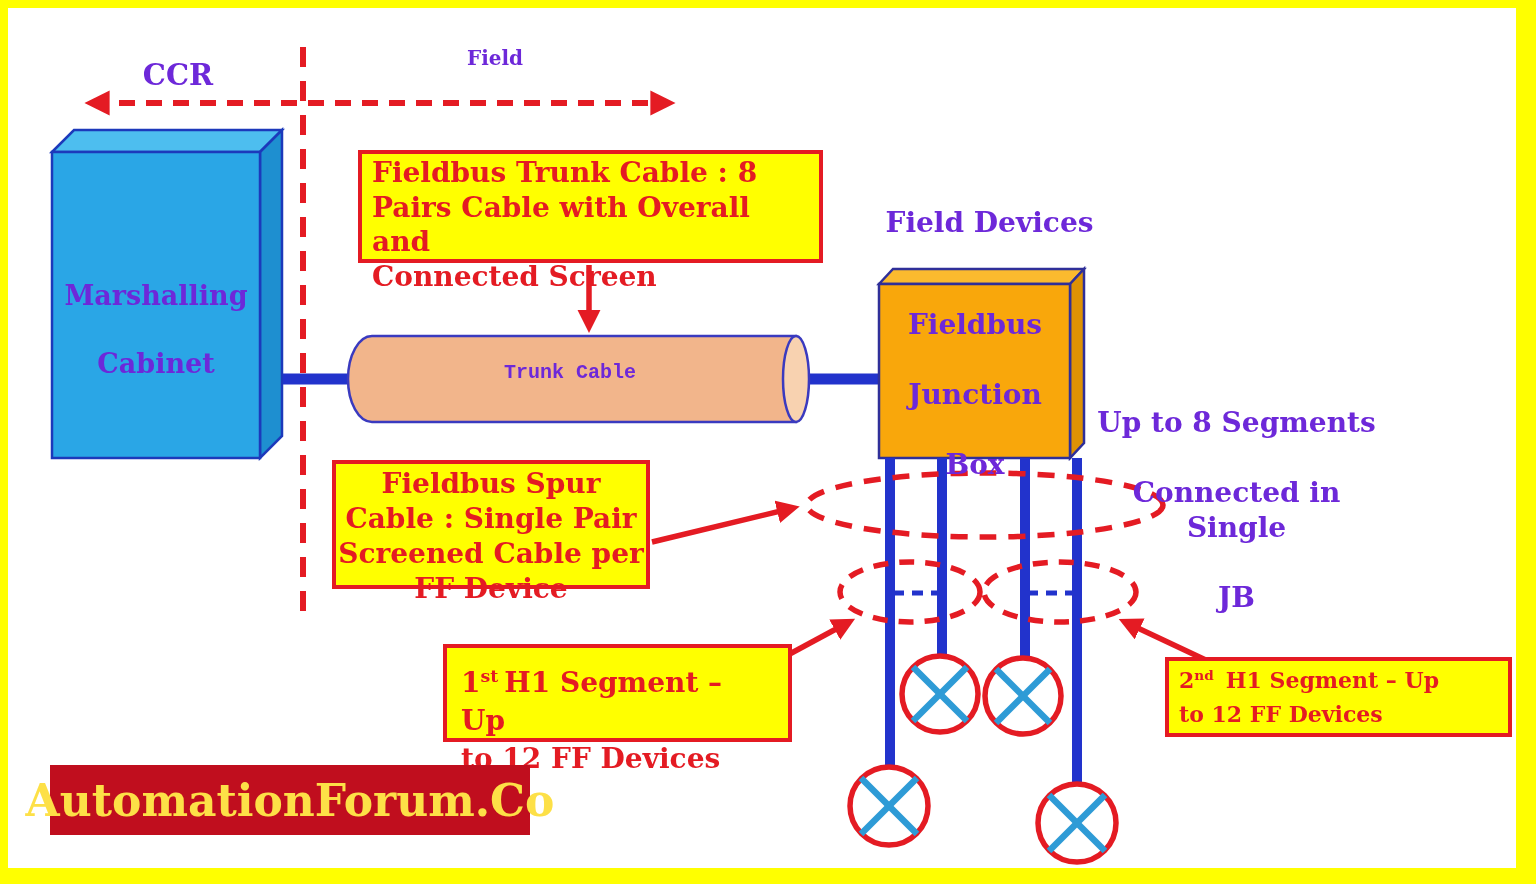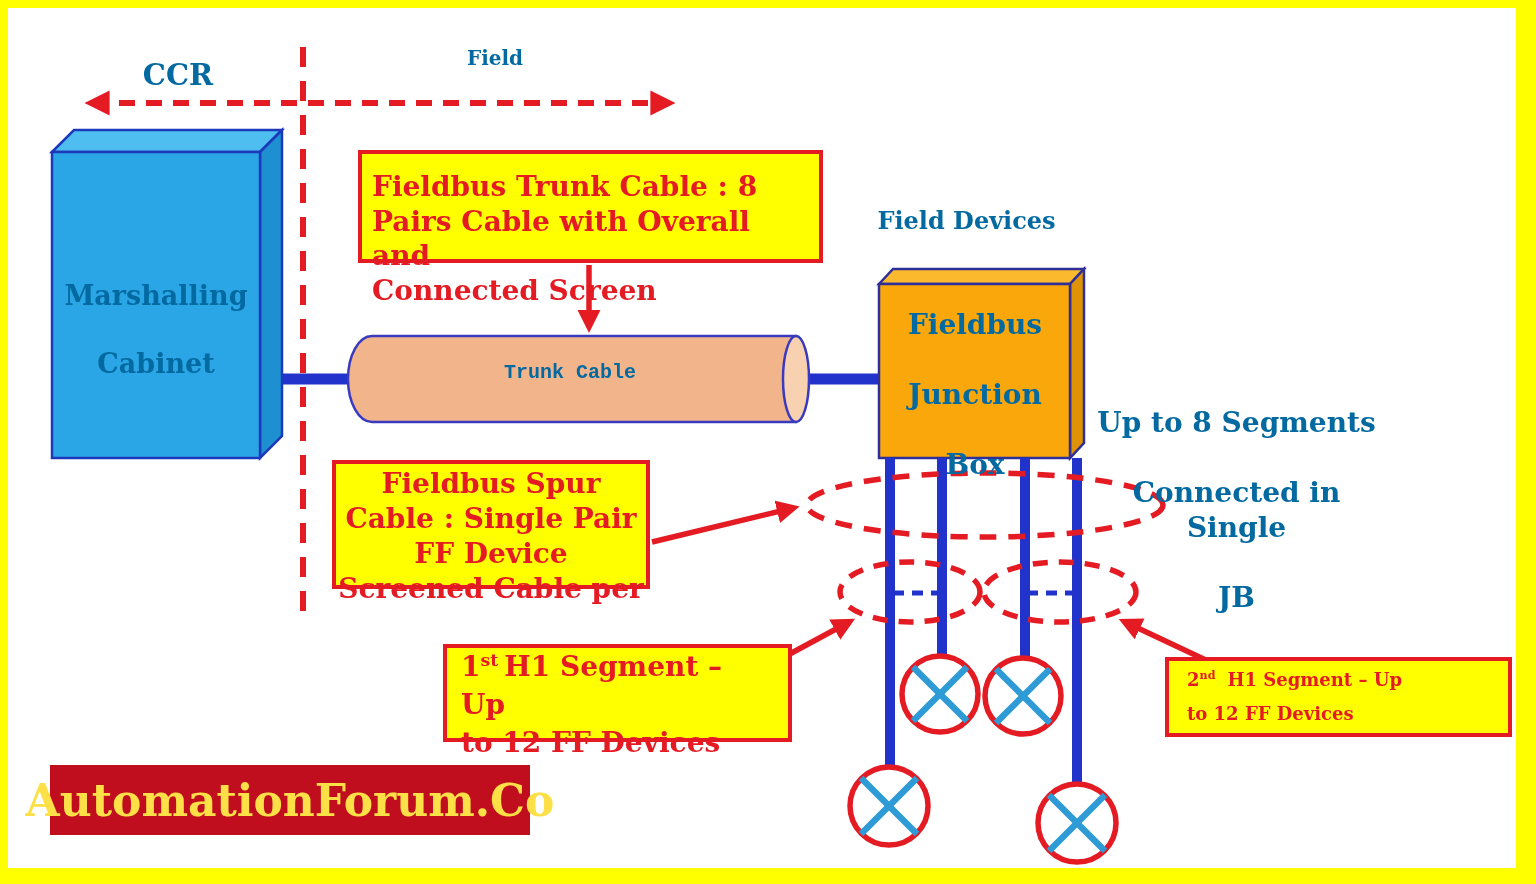--- a/index.html
+++ b/index.html
@@ -10,21 +10,21 @@
     background:#ffffff;
     border-style:solid;
     border-color:#FFFF00;
     border-width:8px 20px 16px 8px;
     overflow:hidden;
     font-family:"DejaVu Serif","Liberation Serif",serif;
   }
   #art{position:absolute;left:-8px;top:-8px;width:1536px;height:884px;}
   .lbl{
     position:absolute;
-    color:#0369a1;
+    color:#6d28d9;
     font-weight:bold;
     text-align:center;
     white-space:pre-line;
   }
   .callout{
     position:absolute;
     box-sizing:border-box;
     background:#FFFF00;
     border:4px solid #E41B23;
     color:#E41B23;
@@ -117,48 +117,48 @@
   </svg>
 
   <div class="lbl" style="left:110px;top:50px;width:120px;font-size:29px;">CCR</div>
   <div class="lbl" style="left:422px;top:38px;width:130px;font-size:20px;">Field</div>
 
   <div class="lbl" style="left:46px;top:271px;width:204px;font-size:27px;line-height:34px;"><span>Marshalling</span><br>
        <span>Cabinet</span></div>
 
   <div class="lbl" style="left:422px;top:353px;width:280px;font-size:20px;font-family:Liberation Mono, monospace;">Trunk Cable</div>
 
-  <div class="lbl" style="left:831px;top:198px;width:255px;font-size:24px;">Field Devices</div>
+  <div class="lbl" style="left:854px;top:198px;width:255px;font-size:28px;">Field Devices</div>
 
   <div class="lbl" style="left:872px;top:299px;width:190px;font-size:28px;line-height:35px;"><span>Fieldbus</span><br>
        <span>Junction</span><br>
        <span>Box</span></div>
 
   <div class="lbl" style="left:1076px;top:397px;width:305px;font-size:28px;line-height:35px;"><span>Up to 8 Segments</span><br>
        <span>Connected in Single</span><br>
        <span>JB</span></div>
 
-  <div class="callout" style="left:350px;top:142px;width:465px;height:113px;font-size:28px;line-height:34.5px;padding:16px 10px;">
+  <div class="callout" style="left:350px;top:142px;width:465px;height:113px;font-size:28px;line-height:34.5px;padding:2px 10px;">
     <span class="ln">Fieldbus Trunk Cable : 8</span>
     <span class="ln">Pairs Cable with Overall and</span>
     <span class="ln">Connected Screen</span>
   </div>
 
   <div class="callout" style="left:324px;top:452px;width:318px;height:129px;font-size:28px;line-height:35px;padding:2px 2px;text-align:center;">
     <span class="ln">Fieldbus Spur</span>
     <span class="ln">Cable : Single Pair</span>
+    <span class="ln">Screened Cable per</span>
     <span class="ln">FF Device</span>
-    <span class="ln">Screened Cable per</span>
   </div>
 
-  <div class="callout" style="left:435px;top:636px;width:349px;height:98px;font-size:28px;line-height:38px;padding:0 14px;">
+  <div class="callout" style="left:435px;top:636px;width:349px;height:98px;font-size:28px;line-height:38px;padding:16px 14px;">
     <span class="ln"><span>1</span><sup style="margin-right:6px;">st</sup><span>H1 Segment – Up</span></span>
     <span class="ln">to 12 FF Devices</span>
   </div>
 
-  <div class="callout" style="left:1157px;top:649px;width:347px;height:80px;font-size:18px;line-height:34px;padding:2px 18px;">
+  <div class="callout" style="left:1157px;top:649px;width:347px;height:80px;font-size:22px;line-height:34px;padding:2px 10px;">
     <span class="ln"><span>2</span><sup style="margin-right:12px;">nd</sup><span>H1 Segment – Up</span></span>
     <span class="ln">to 12 FF Devices</span>
   </div>
 
   <div id="banner" style="left:42px;top:757px;width:480px;height:70px;font-size:44px;">AutomationForum.Co</div>
 
 </div>
 
 </body></html>

